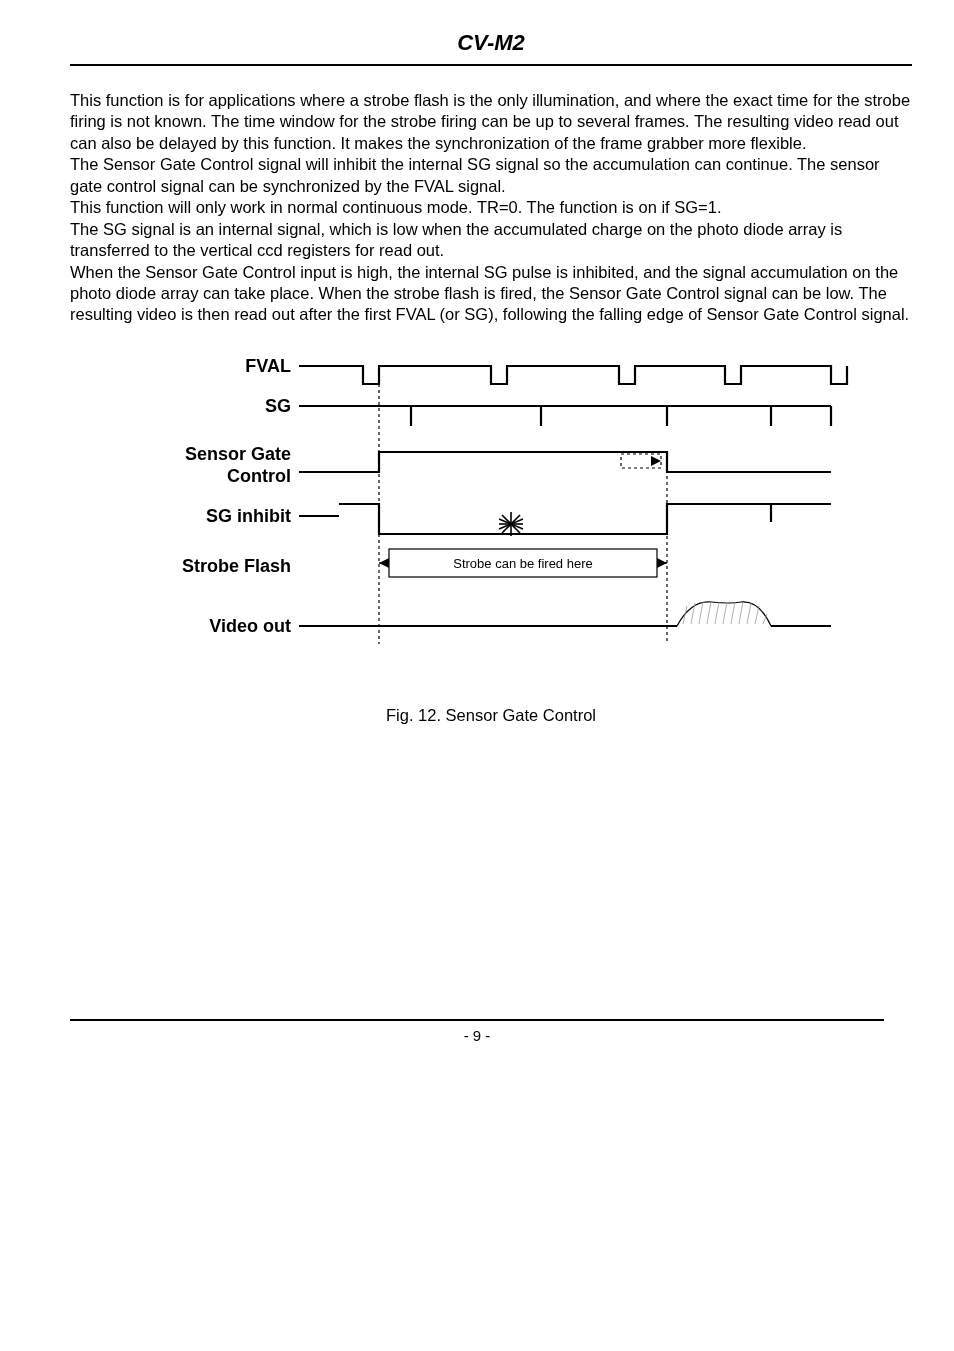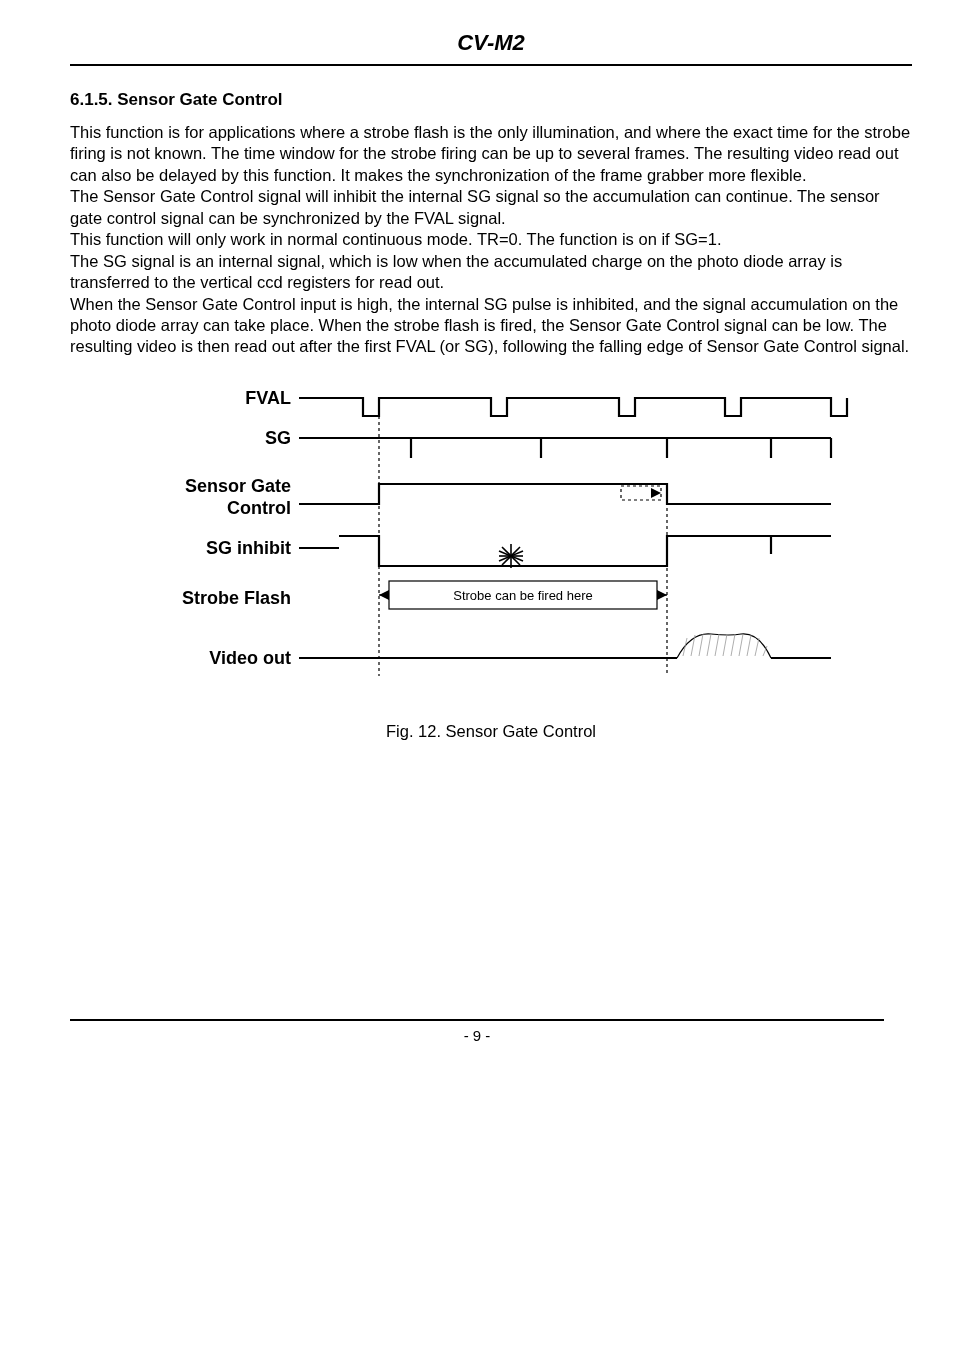--- a/index.html
+++ b/index.html
@@ -38,21 +38,21 @@
     line-height: 1.3;
     margin-top: 12px;
   }
   .figure-wrap {
     margin-top: 18px;
     text-align: center;
   }
   .figure-caption {
     text-align: center;
     font-size: 16.5px;
-    margin-top: 26px;
+    margin-top: 42px;
   }
   .footer {
     position: absolute;
     left: 70px;
     right: 70px;
     bottom: 40px;
     text-align: center;
   }
   .footer hr {
     border: none;
@@ -80,21 +80,20 @@
   .thin { stroke: #000; stroke-width: 1.2; fill: none; }
   .thick { stroke: #000; stroke-width: 2.2; fill: none; }
 </style>
 </head>
 <body>
 
 <div class="page">
   <div class="header-title">CV-M2</div>
   <hr class="header-rule">
 
-  <div class="sec-heading">6.1.5. Sensor Gate Control</div>
   <div class="body-text" style="white-space: pre-line;">This function is for applications where a strobe flash is the only illumination, and where the exact time for the strobe firing is not known. The time window for the strobe firing can be up to several frames. The resulting video read out can also be delayed by this function. It makes the synchronization of the frame grabber more flexible.
 The Sensor Gate Control signal will inhibit the internal SG signal so the accumulation can continue. The sensor gate control signal can be synchronized by the FVAL signal.
 This function will only work in normal continuous mode. TR=0. The function is on if SG=1.
 The SG signal is an internal signal, which is low when the accumulated charge on the photo diode array is transferred to the vertical ccd registers for read out.
 When the Sensor Gate Control input is high, the internal SG pulse is inhibited, and the signal accumulation on the photo diode array can take place. When the strobe flash is fired, the Sensor Gate Control signal can be low. The resulting video is then read out after the first FVAL (or SG), following the falling edge of Sensor Gate Control signal.</div>
 
   <div class="figure-wrap">
     <svg class="diagram" width="720" height="320" viewBox="0 0 720 320">
 
       <text x="160" y="28" class="sig-label" text-anchor="end">FVAL</text>

